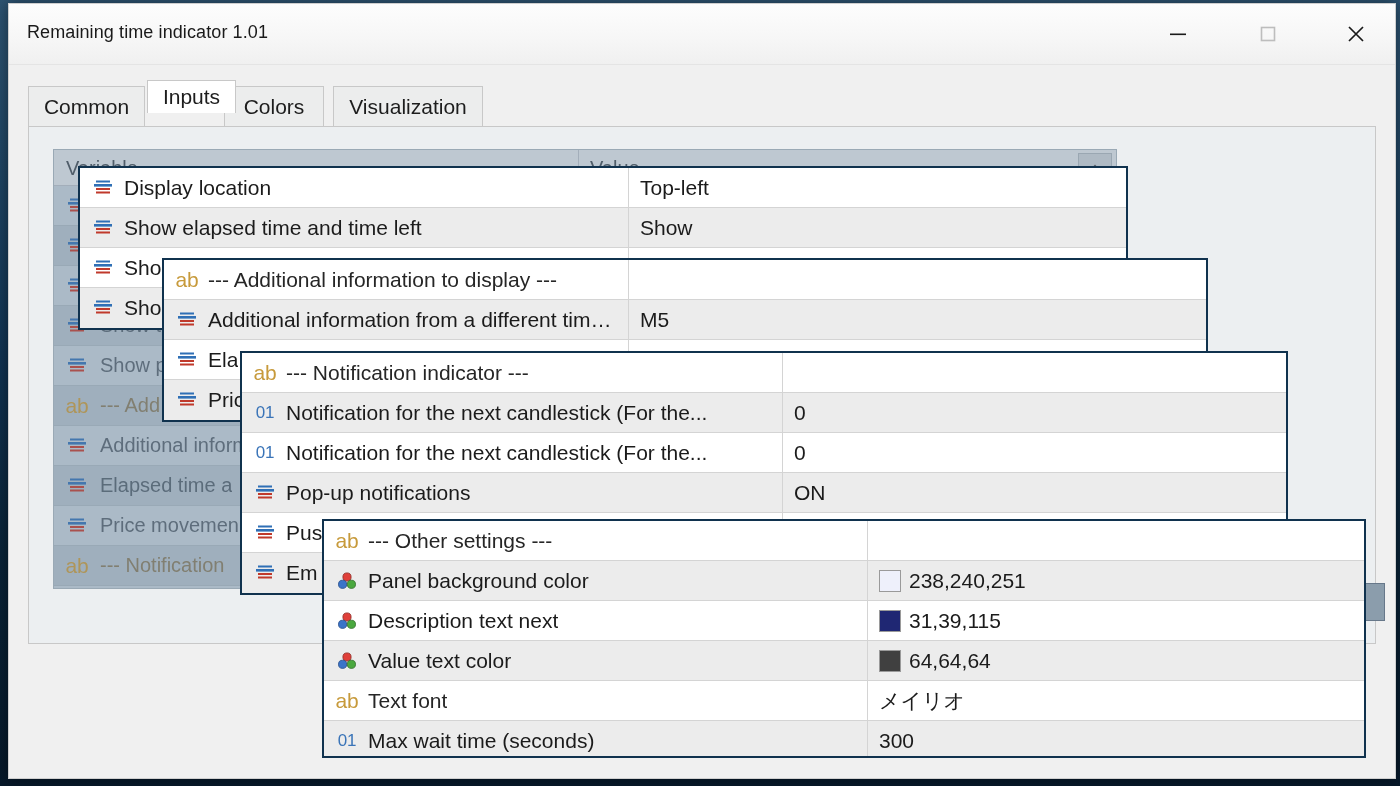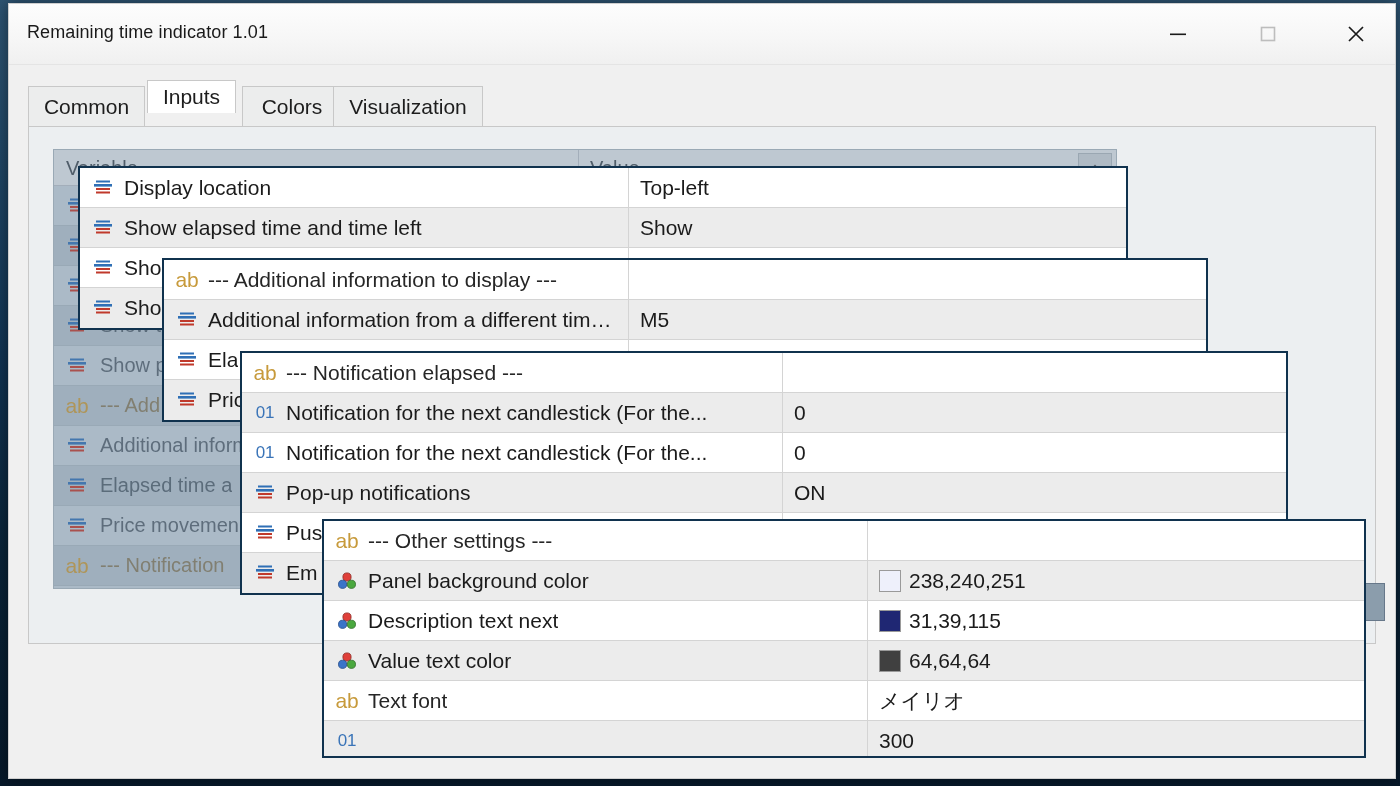--- a/index.html
+++ b/index.html
@@ -161,21 +161,21 @@
     </div>
   </div>
 
   <div id="tabstrip">
     <div class="tab" id="tab-0" style="left: 0px; width: 117px;">
       <span>Common</span>
     </div>
     <div class="tab active" id="tab-1" style="left: 119px; width: 89px;">
       <span>Inputs</span>
     </div>
-    <div class="tab" id="tab-2" style="left: 214px; width: 100px; align-items: center;">
+    <div class="tab" id="tab-2" style="left: 196px; width: 100px; align-items: center;">
       <span>Colors</span>
     </div>
     <div class="tab" id="tab-3" style="left: 305px; width: 150px;">
       <span>Visualization</span>
     </div>
   </div>
 
   <div id="tabpage">
 
     <div id="basegrid">
@@ -446,21 +446,21 @@
       <span class="pval" style="left: 476px;">
         <span></span>
       </span>
     </div>
   </div>
 <div class="popup" id="popup-2" style="left:240px;top:351px;width:1048px;height:244px;">
     <div class="prow w">
       <span class="picon">
         <span class="ico-ab">ab</span>
       </span>
-      <span class="pname cap" style="max-width: 488px;">--- Notification elapsed ---</span>
+      <span class="pname cap" style="max-width: 488px;">--- Notification indicator ---</span>
       <span class="pdivider" style="left: 540px;"></span>
       <span class="pval" style="left: 552px;">
         <span></span>
       </span>
     </div>
     <div class="prow g">
       <span class="picon">
         <span class="ico-01">01</span>
       </span>
       <span class="pname" style="max-width: 488px;">Notification for the next candlestick (For the...</span>
@@ -600,18 +600,19 @@
       <span class="pname cap" style="max-width: 491px;">Text font</span>
       <span class="pdivider" style="left: 543px;"></span>
       <span class="pval" style="left: 555px;">
         <span>メイリオ</span>
       </span>
     </div>
     <div class="prow g">
       <span class="picon">
         <span class="ico-01">01</span>
       </span>
+      <span class="pname" style="max-width: 491px;">Max wait time (seconds)</span>
       <span class="pdivider" style="left: 543px;"></span>
       <span class="pval" style="left: 555px;">
         <span>300</span>
       </span>
     </div>
   </div>
 
 </body></html>

